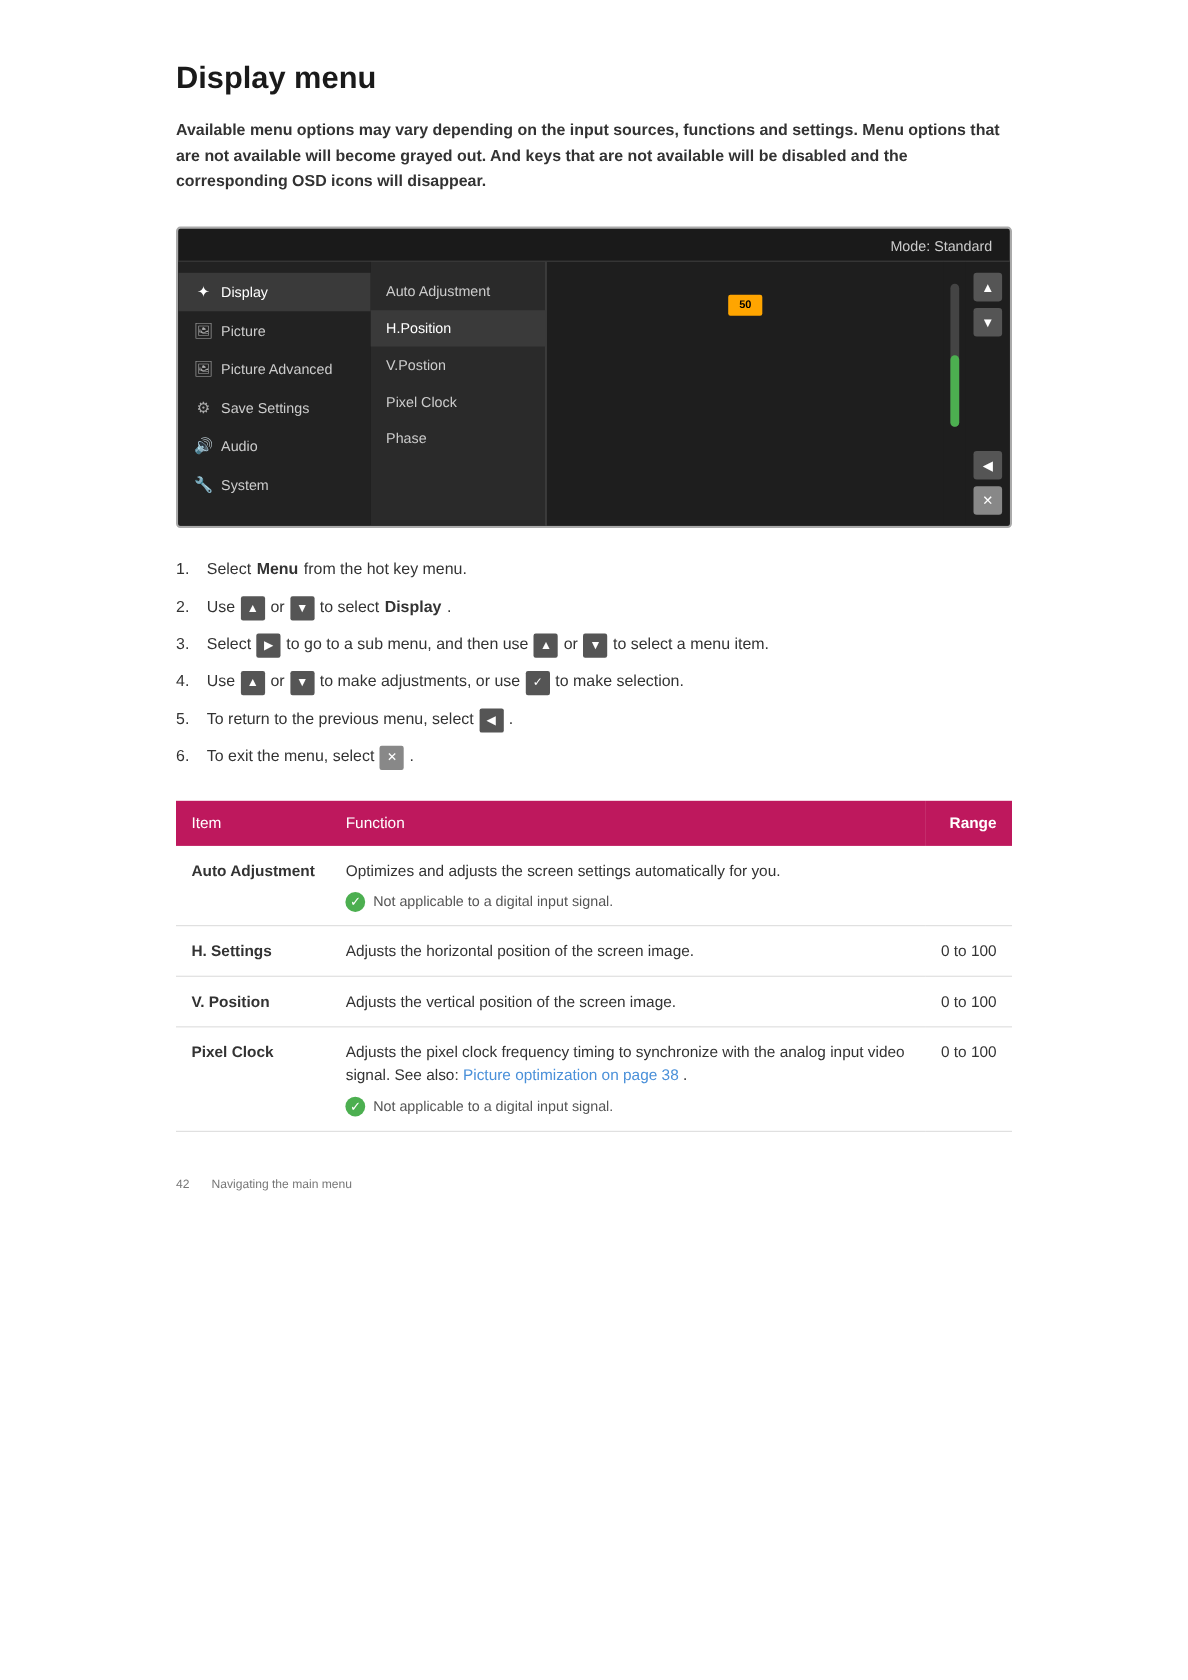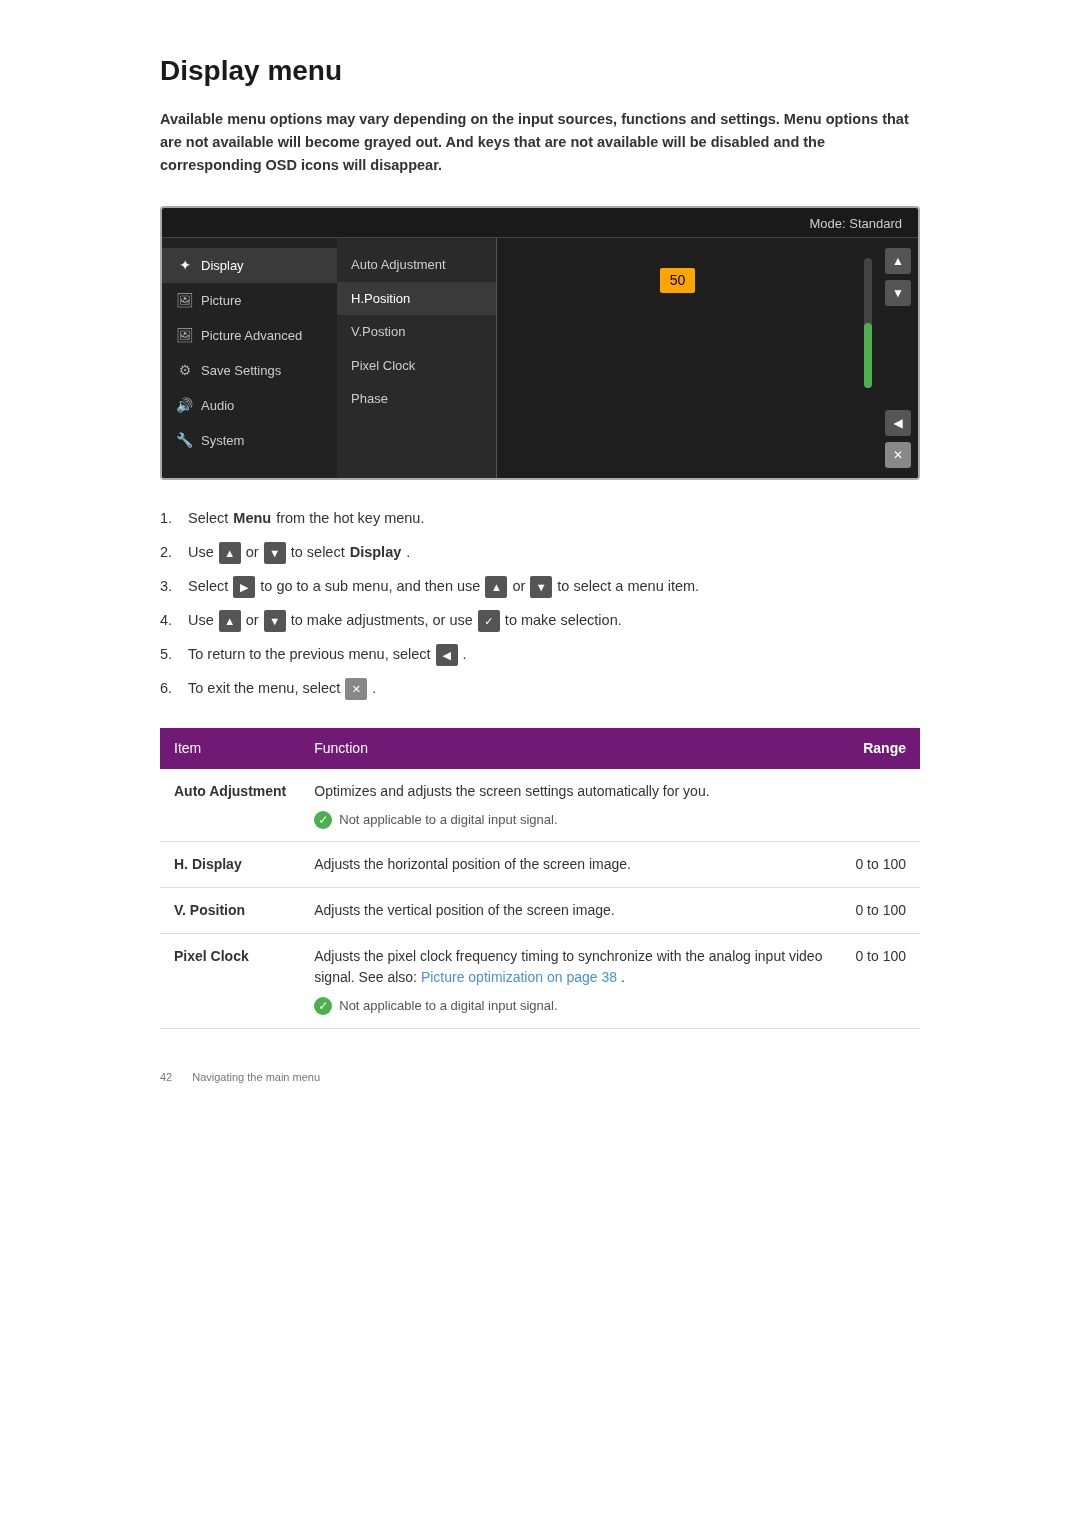--- a/index.html
+++ b/index.html
@@ -101,22 +101,22 @@
       background: #1e1e1e;
       display: flex;
       align-items: flex-start;
       justify-content: center;
       padding: 30px 10px 10px 10px;
     }
     .osd-value-box {
       background: #ffa500;
       color: #000;
       padding: 2px 10px;
-      font-size: 14px;
-      font-weight: normal;
+      font-size: 10px;
+      font-weight: bold;
       border-radius: 2px;
     }
     .osd-slider-area {
       width: 20px;
       background: #1e1e1e;
       display: flex;
       align-items: flex-start;
       justify-content: center;
       padding: 20px 0 10px 0;
     }
@@ -212,21 +212,21 @@
     strong { font-weight: bold; }
 
     
     .info-table {
       width: 100%;
       border-collapse: collapse;
       margin-top: 10px;
       font-size: 14px;
     }
     .info-table thead tr {
-      background: #701a75;
+      background: #be185d;
       color: #fff;
     }
     .info-table thead th {
       padding: 10px 14px;
       font-weight: normal;
       text-align: left;
     }
     .info-table thead th.range-col {
       text-align: right;
       font-weight: bold;
@@ -425,21 +425,21 @@
           <span>Optimizes and adjusts the screen settings automatically for you.</span>
           <div class="note-block">
             <span class="note-icon">✓</span>
             <span>Not applicable to a digital input signal.</span>
           </div>
         </td>
         <td class="range-col"></td>
       </tr>
 
       <tr>
-        <td class="item-col">H. Display</td>
+        <td class="item-col">H. Settings</td>
         <td>
           <span>Adjusts the horizontal position of the screen image.</span>
         </td>
         <td class="range-col">0 to 100</td>
       </tr>
 
       <tr>
         <td class="item-col">V. Position</td>
         <td>
           <span>Adjusts the vertical position of the screen image.</span>

